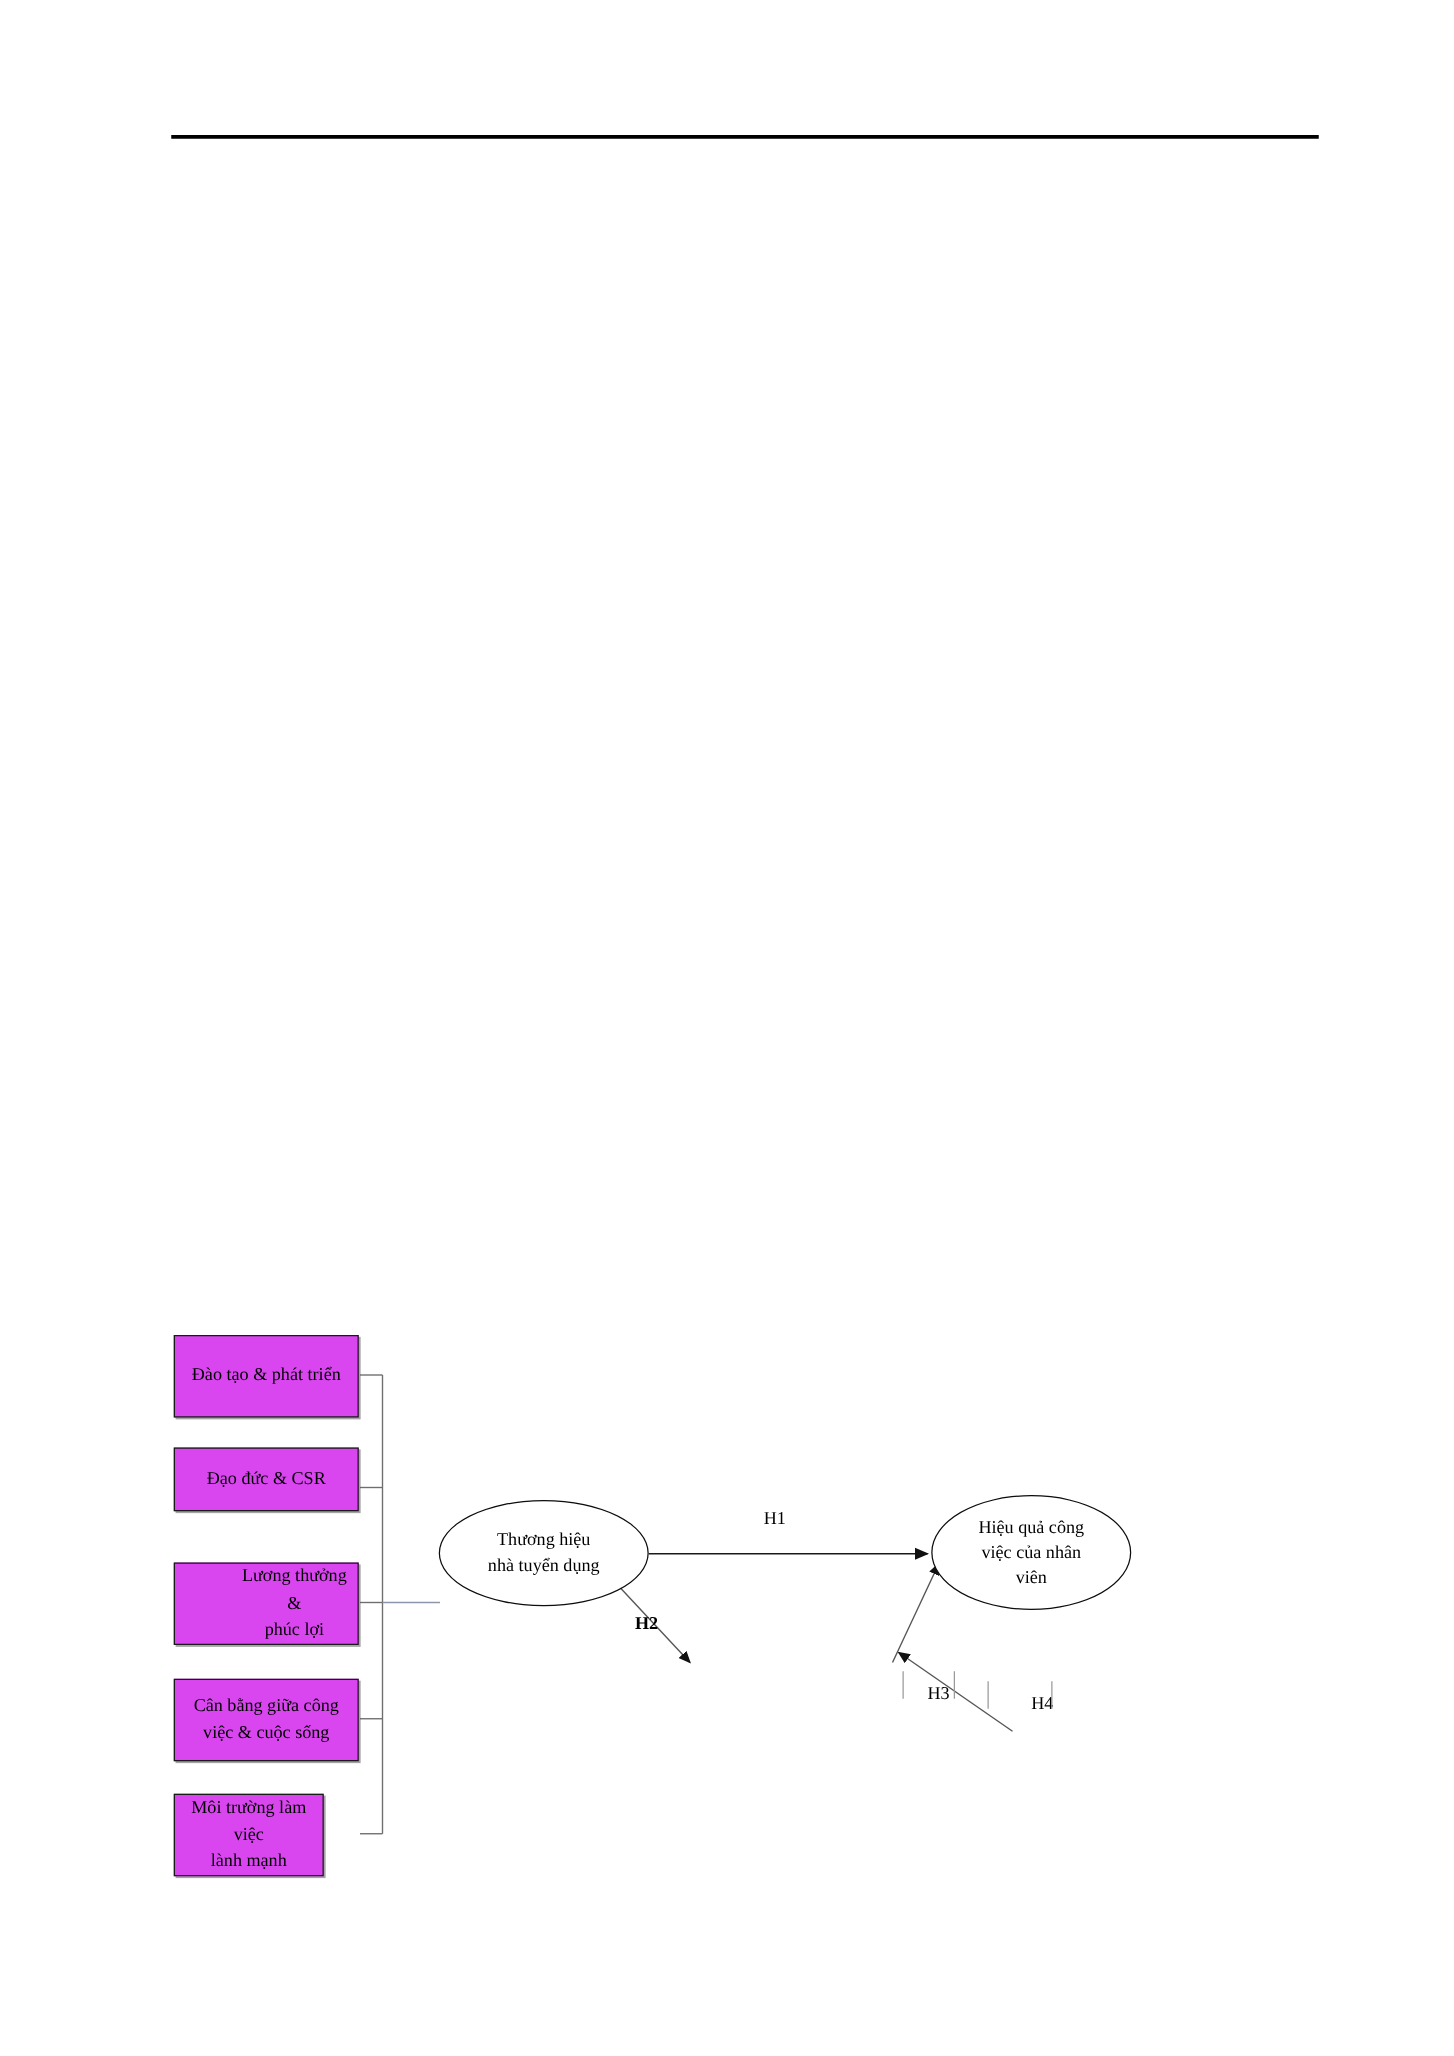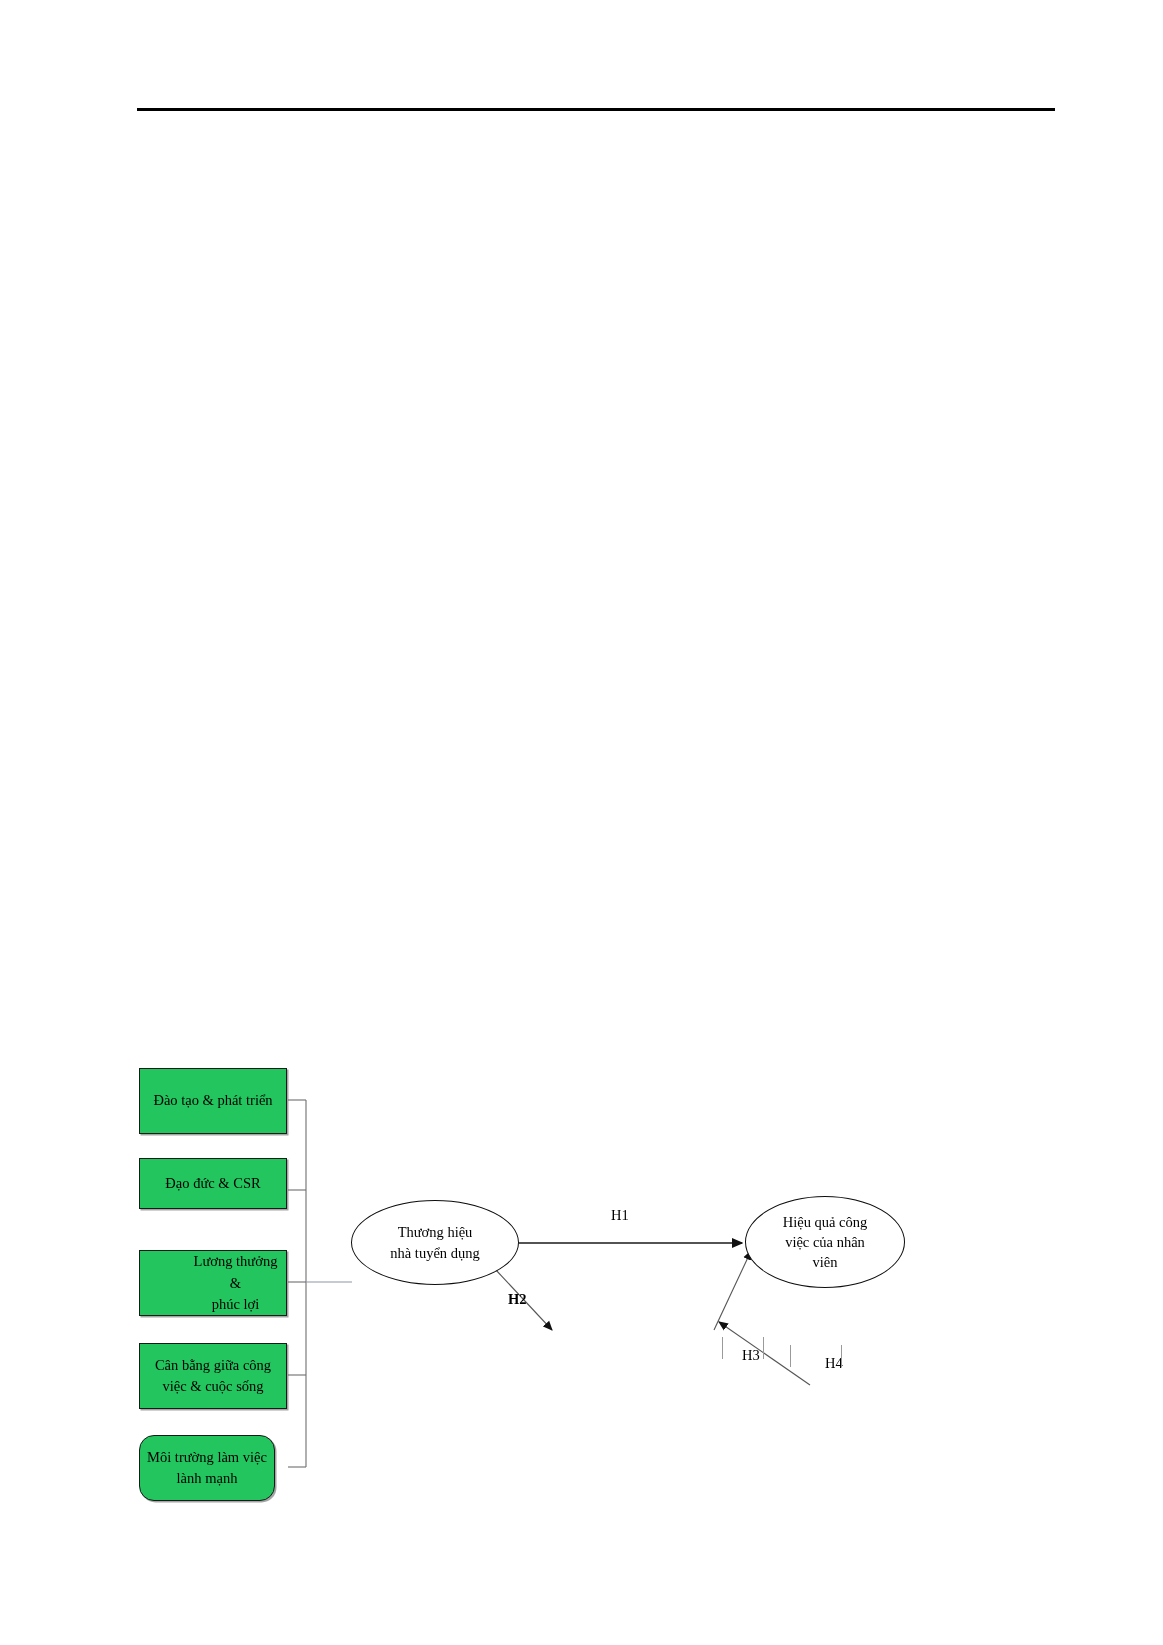--- a/index.html
+++ b/index.html
@@ -42,21 +42,21 @@
     width: 1163px;
     height: 1645px;
     overflow: visible;
   }
 
   
   .box {
     position: absolute;
     box-sizing: border-box;
     border: 1.4px solid #1a1a1a;
-    background: #22c55e;
+    background: #d946ef;
     display: flex;
     align-items: center;
     justify-content: center;
     text-align: center;
     font-size: 14.5px;
     line-height: 1.45;
     padding: 2px 6px;
     box-shadow: 1.5px 1.5px 0 0 rgba(90,90,90,0.55);
   }
 
@@ -136,21 +136,21 @@
   <div class="box" style="left:139px; top:1250px; width:148px; height:66px;">
     <span style="white-space:pre-line;margin-left:45px;">Lương thưởng &amp;
 phúc lợi</span>
   </div>
 
   <div class="box" style="left:139px; top:1343px; width:148px; height:66px;">
     <span style="white-space:pre-line;">Cân bằng giữa công
 việc &amp; cuộc sống</span>
   </div>
 
-  <div class="box" style="left:139px; top:1435px; width:136px; height:66px;border-radius:15px;">
+  <div class="box" style="left:139px; top:1435px; width:120px; height:66px;">
     <span style="white-space:pre-line;">Môi trường làm việc
 lành mạnh</span>
   </div>
 
   <div class="ellipse" style="left:351px; top:1200px; width:168px; height:85px;">
     <span style="white-space:pre-line;">Thương hiệu
 nhà tuyển dụng</span>
   </div>
 
 

